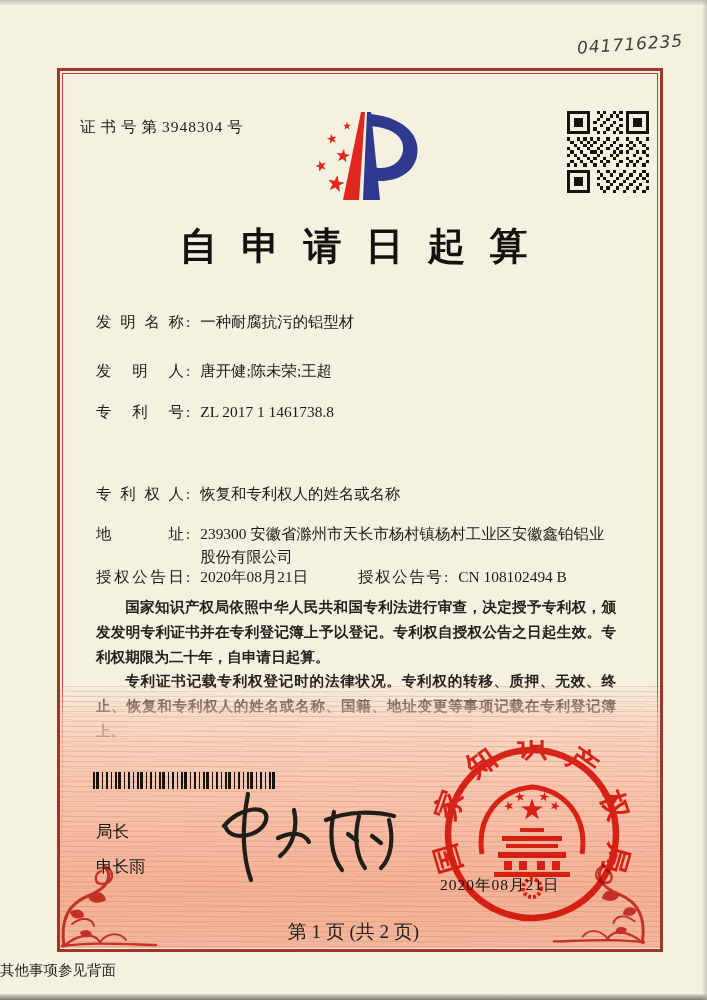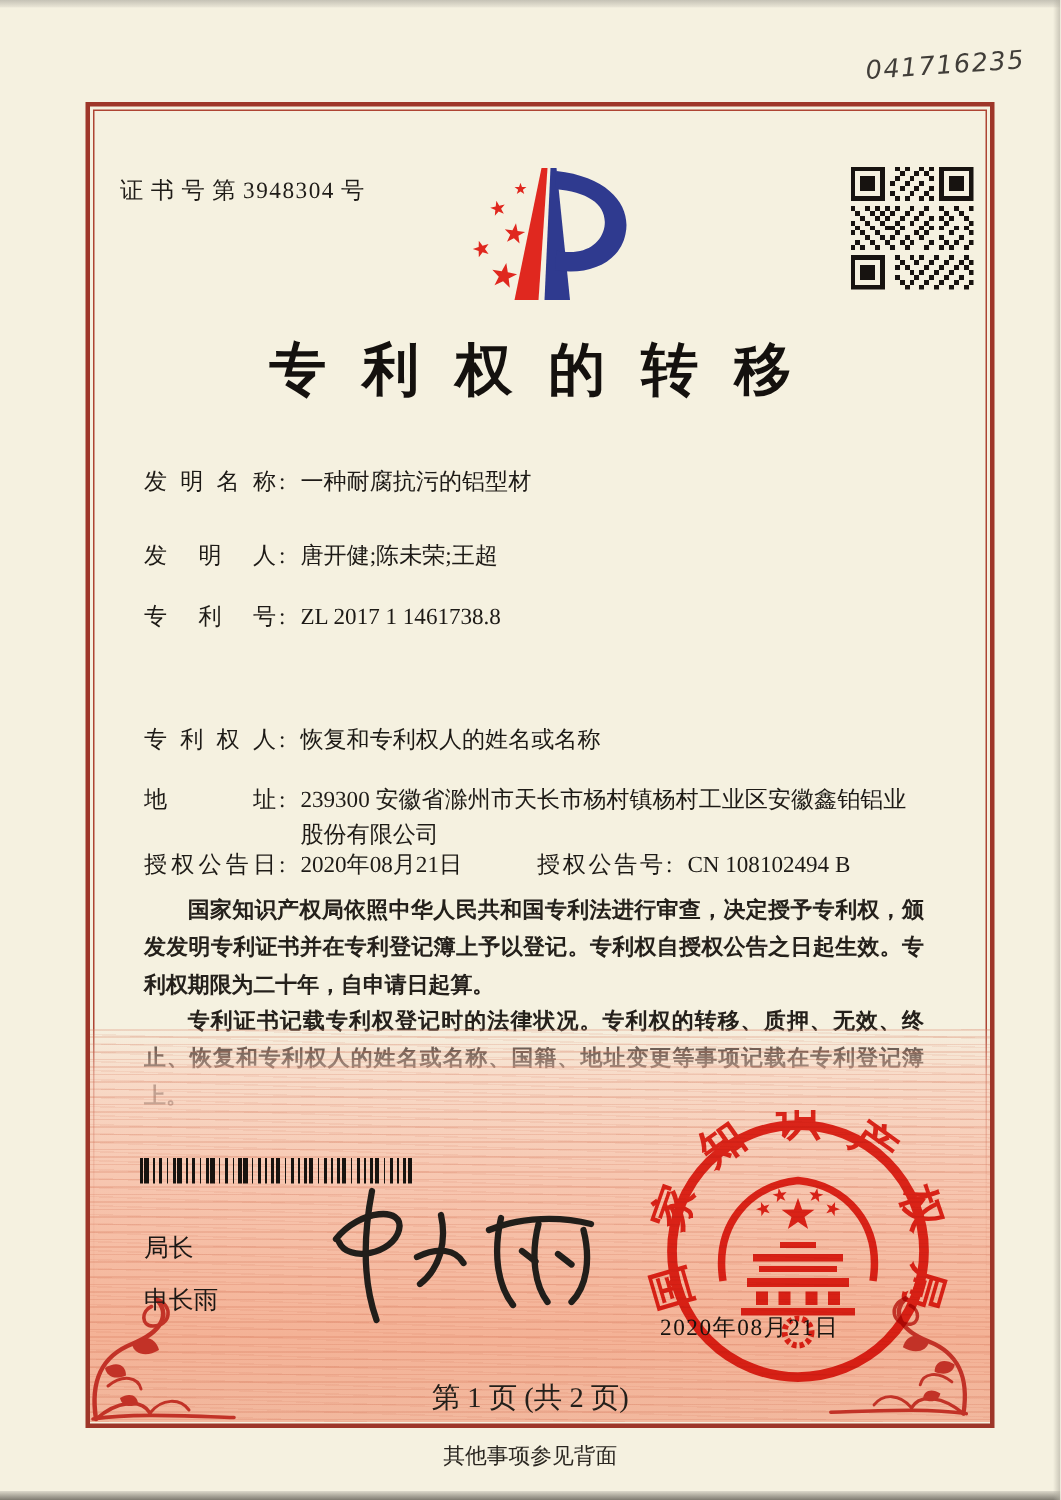--- a/index.html
+++ b/index.html
@@ -63,21 +63,21 @@
   .sig-title{position:absolute;left:96px;top:821px;font-size:16.5px;z-index:3;color:#1b1815;}
   .sig-name{position:absolute;left:96px;top:856px;font-size:16.5px;z-index:3;color:#1b1815;}
   .signature{position:absolute;left:196px;top:786px;width:212px;height:102px;z-index:3;}
 
   .seal{position:absolute;left:426px;top:740px;width:212px;height:188px;z-index:4;
         mix-blend-mode:multiply;opacity:.96;}
   .seal-date{position:absolute;left:440px;top:875px;font-size:15.5px;z-index:5;color:#16130f;letter-spacing:1px;}
 
   .page-no{position:absolute;left:0;top:919px;width:707px;text-align:center;
         font-size:19px;z-index:3;color:#24201b;}
-  .footer-note{position:absolute;left:0;top:961px;width:707px;text-align:center;
+  .footer-note{position:absolute;left:0;top:961px;width:707px;
         font-size:14.5px;color:#2a2620;}
 </style>
 </head>
 <body>
 
 <div class="page">
   <div class="scan-edge-top"></div>
   <div class="scan-edge-bottom"></div>
   <div class="scan-edge-right"></div>
 
@@ -106,21 +106,21 @@
   <svg class="qr" viewBox="0 0 25 25" shape-rendering="crispEdges">
     <path fill-rule="evenodd" fill="#171310" d="M0,0h7v7h-7zM1,1v5h5v-5z M18,0h7v7h-7zM19,1v5h5v-5z M0,18h7v7h-7zM1,19v5h5v-5z"></path>
     <path fill="#171310" d="M2,2h3v3h-3z M20,2h3v3h-3z M2,20h3v3h-3z"></path>
     <path fill="#171310" d="M9,0h1v1h-1z M11,0h1v1h-1z M14,0h1v1h-1z M16,0h1v1h-1z M10,1h1v1h-1z M13,1h1v1h-1z M15,1h1v1h-1z M9,2h1v1h-1z M12,2h1v1h-1z M16,2h1v1h-1z M8,3h1v1h-1z M11,3h1v1h-1z M14,3h1v1h-1z M10,4h1v1h-1z M13,4h1v1h-1z M16,4h1v1h-1z M8,5h1v1h-1z M12,5h1v1h-1z M15,5h1v1h-1z M9,6h1v1h-1z M11,6h1v1h-1z M14,6h1v1h-1z M16,6h1v1h-1z
       M0,8h1v1h-1z M3,8h1v1h-1z M5,8h1v1h-1z M7,8h1v1h-1z M1,9h1v1h-1z M4,9h1v1h-1z M6,9h1v1h-1z M2,10h1v1h-1z M5,10h1v1h-1z M7,10h1v1h-1z M0,11h1v1h-1z M3,11h1v1h-1z M6,11h1v1h-1z M1,12h1v1h-1z M4,12h1v1h-1z M7,12h1v1h-1z M0,13h1v1h-1z M2,13h1v1h-1z M5,13h1v1h-1z M3,14h1v1h-1z M6,14h1v1h-1z M1,15h1v1h-1z M4,15h1v1h-1z M7,15h1v1h-1z M0,16h1v1h-1z M2,16h1v1h-1z M5,16h1v1h-1z
       M9,8h1v1h-1z M12,8h1v1h-1z M15,8h1v1h-1z M8,9h1v1h-1z M11,9h1v1h-1z M14,9h1v1h-1z M10,10h1v1h-1z M13,10h1v1h-1z M16,10h1v1h-1z M9,11h1v1h-1z M12,11h1v1h-1z M15,11h1v1h-1z M8,12h1v1h-1z M10,12h1v1h-1z M14,12h1v1h-1z M16,12h1v1h-1z M9,13h1v1h-1z M13,13h1v1h-1z M15,13h1v1h-1z M8,14h1v1h-1z M11,14h1v1h-1z M14,14h1v1h-1z M10,15h1v1h-1z M12,15h1v1h-1z M16,15h1v1h-1z M8,16h1v1h-1z M11,16h1v1h-1z M15,16h1v1h-1z
       M18,8h1v1h-1z M21,8h1v1h-1z M24,8h1v1h-1z M19,9h1v1h-1z M22,9h1v1h-1z M18,10h1v1h-1z M20,10h1v1h-1z M23,10h1v1h-1z M19,11h1v1h-1z M24,11h1v1h-1z M18,12h1v1h-1z M21,12h1v1h-1z M23,12h1v1h-1z M20,13h1v1h-1z M24,13h1v1h-1z M18,14h1v1h-1z M22,14h1v1h-1z M19,15h1v1h-1z M21,15h1v1h-1z M24,15h1v1h-1z M18,16h1v1h-1z M20,16h1v1h-1z M23,16h1v1h-1z
       M9,18h1v1h-1z M12,18h1v1h-1z M14,18h1v1h-1z M17,18h1v1h-1z M20,18h1v1h-1z M23,18h1v1h-1z M10,19h1v1h-1z M13,19h1v1h-1z M16,19h1v1h-1z M19,19h1v1h-1z M22,19h1v1h-1z M24,19h1v1h-1z M9,20h1v1h-1z M11,20h1v1h-1z M15,20h1v1h-1z M18,20h1v1h-1z M21,20h1v1h-1z M23,20h1v1h-1z M12,21h1v1h-1z M14,21h1v1h-1z M17,21h1v1h-1z M20,21h1v1h-1z M24,21h1v1h-1z M9,22h1v1h-1z M13,22h1v1h-1z M16,22h1v1h-1z M19,22h1v1h-1z M22,22h1v1h-1z M10,23h1v1h-1z M12,23h1v1h-1z M15,23h1v1h-1z M18,23h1v1h-1z M21,23h1v1h-1z M24,23h1v1h-1z M11,24h1v1h-1z M14,24h1v1h-1z M17,24h1v1h-1z M20,24h1v1h-1z M23,24h1v1h-1z"></path>
   </svg>
 
-  <div class="title">专利权的转移</div>
+  <div class="title">自申请日起算</div>
 
   <div class="row r2">
     <span class="flabel">发明人</span><span class="colon">:</span><span class="fvalue">唐开健;陈未荣;王超</span>
   </div>
   <div class="row r1">
     <span class="flabel">发明名称</span><span class="colon">:</span><span class="fvalue">一种耐腐抗污的铝型材</span>
   </div>
   <div class="row r3">
     <span class="flabel">专利号</span><span class="colon">:</span><span class="fvalue">ZL 2017 1 1461738.8</span>
   </div>

